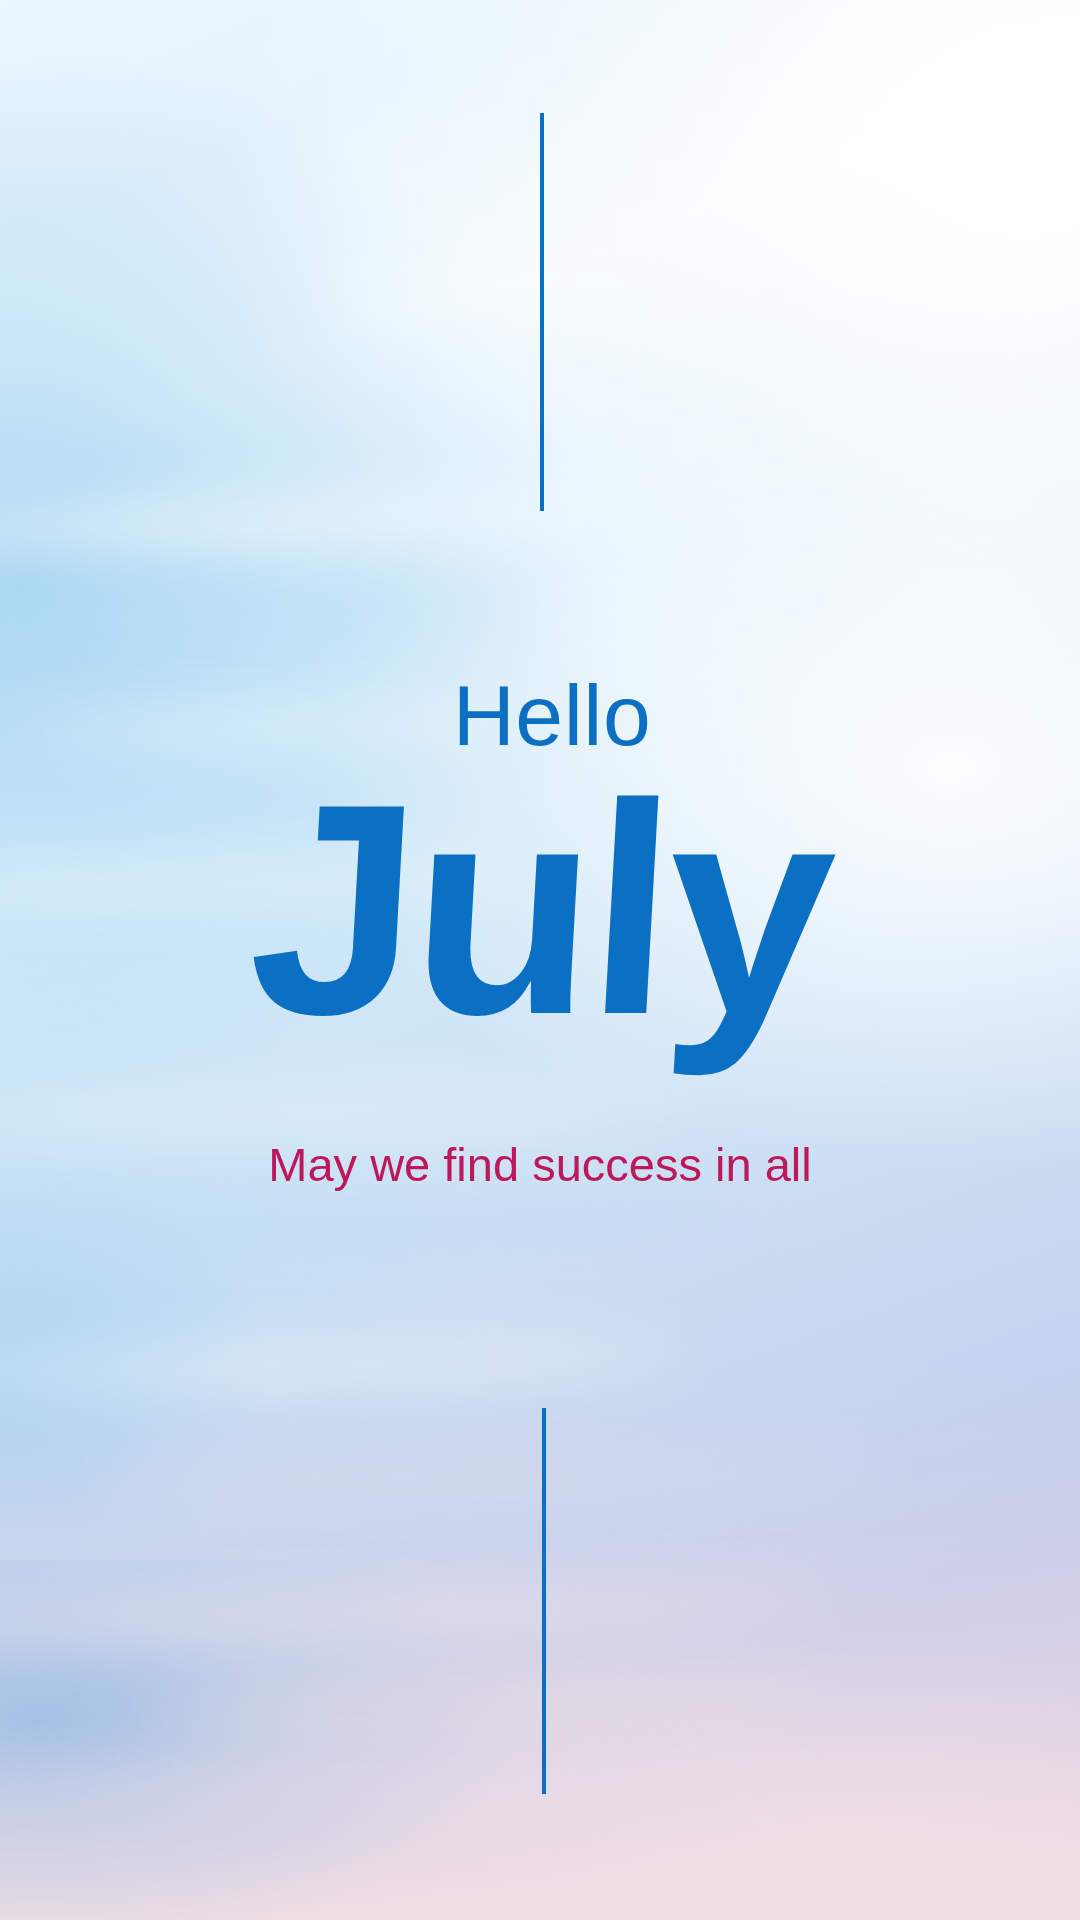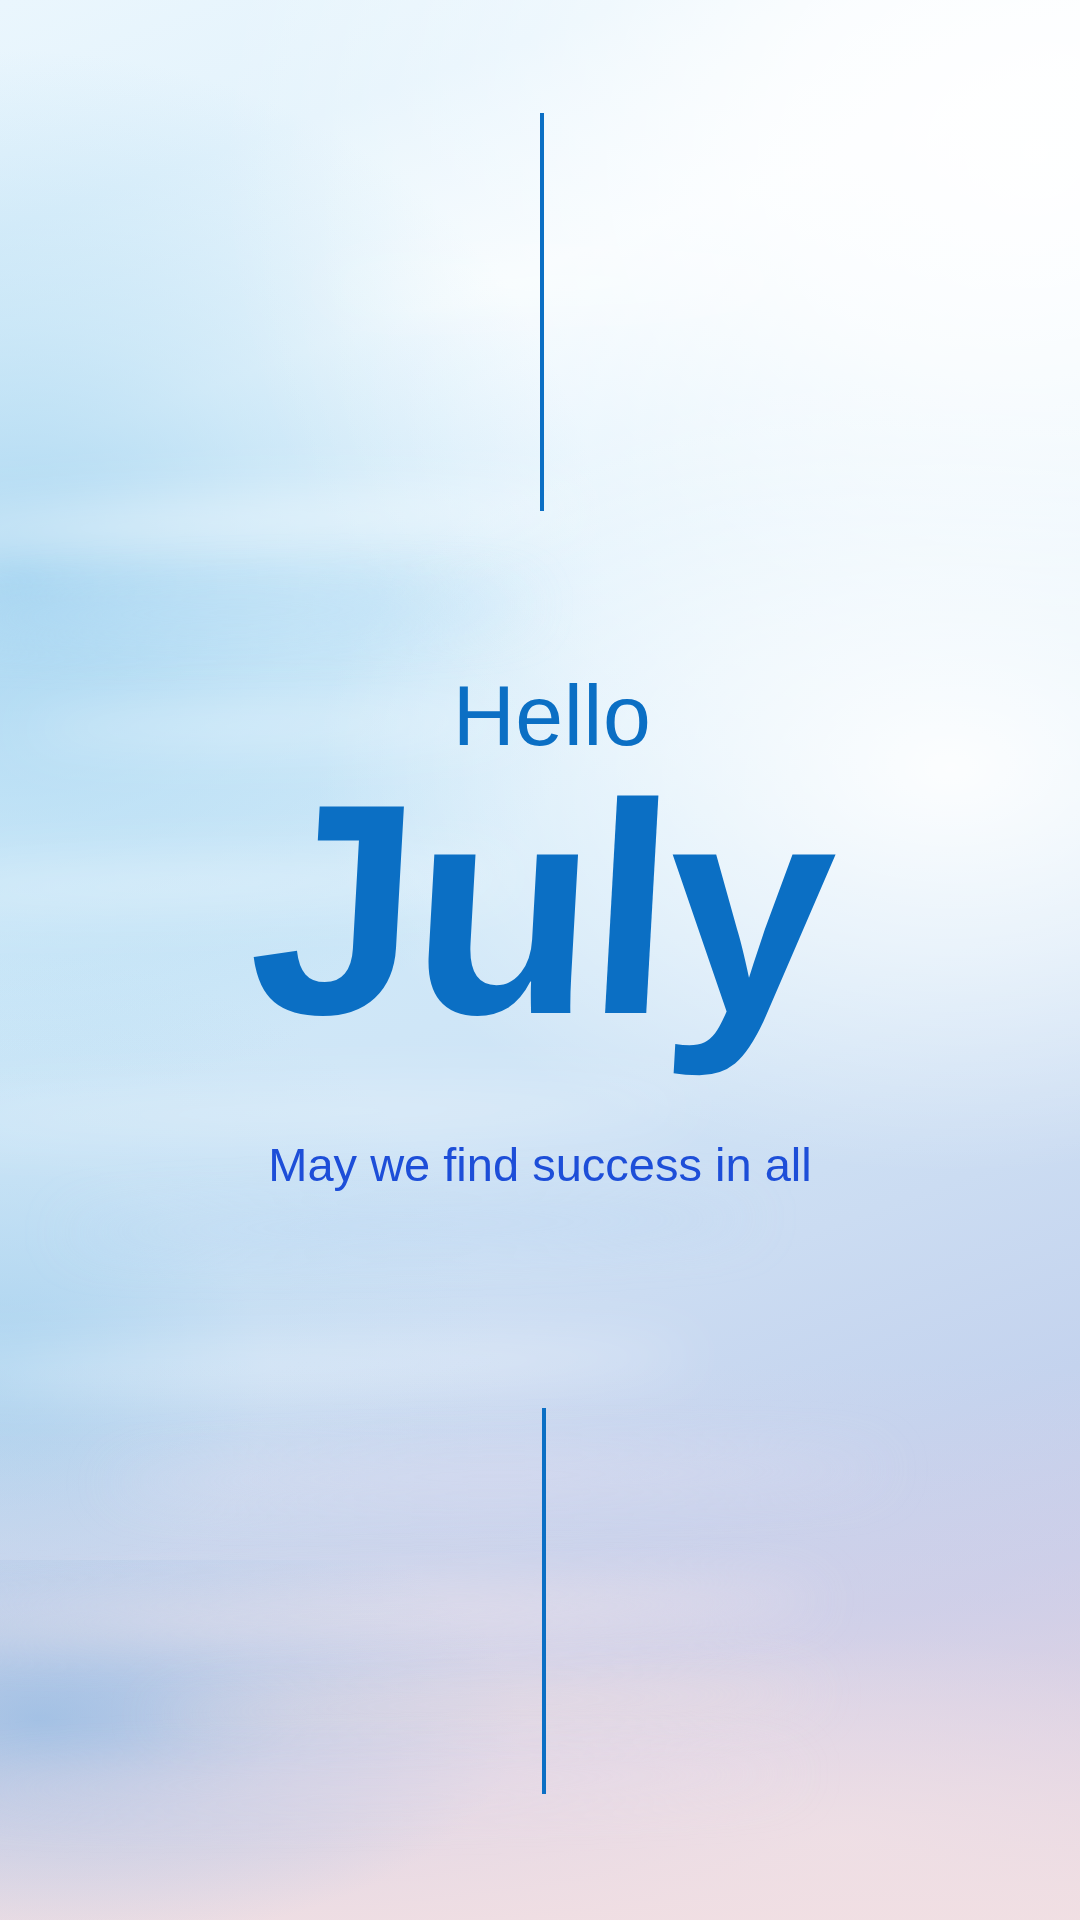--- a/index.html
+++ b/index.html
@@ -164,21 +164,21 @@
   .tagline {
     position: absolute;
     left: 50%;
     transform: translateX(-50%);
     top: 1136px;
     width: 700px;
     text-align: center;
     font-size: 47px;
     line-height: 1.22;
     font-weight: 400;
-    color: #1d4ed8;
+    color: #be185d;
   }
   .tagline .line { display: block; }
 </style>
 </head>
 <body>
 
 <div class="poster">
 
   <div class="sky-base"></div>
   <div class="sky-blue-left"></div>

